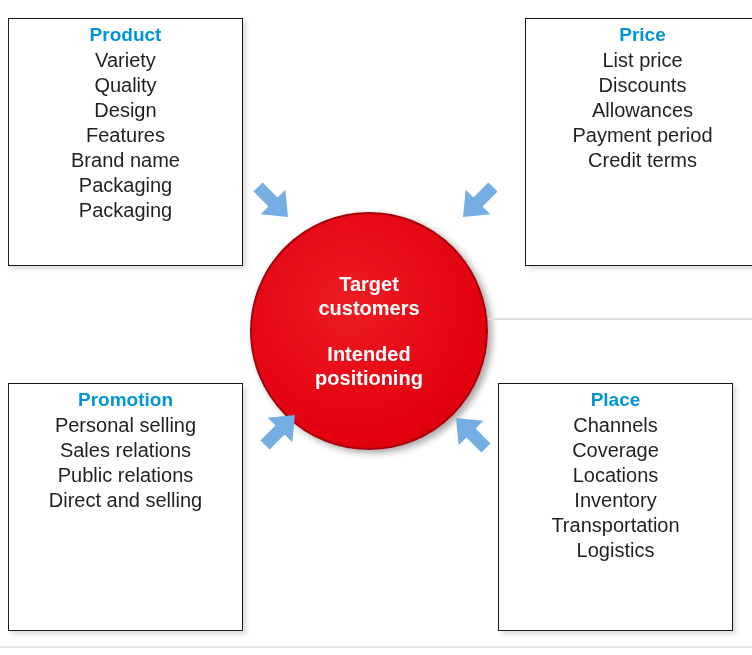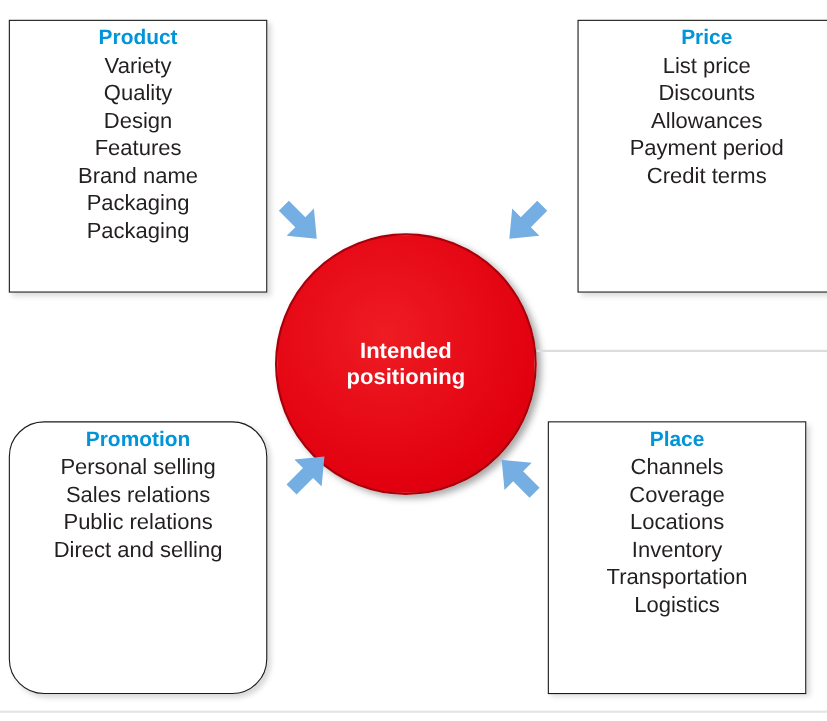--- a/index.html
+++ b/index.html
@@ -26,21 +26,21 @@
     font-size:19px;
     line-height:26px;
   }
   .box-item{
     color:#231f20;
     font-size:20px;
     line-height:25px;
   }
   .box-tl{left:8px;top:18px;}
   .box-tr{left:525px;top:18px;}
-  .box-bl{left:8px;top:383px;border-radius:32px;}
+  .box-bl{left:8px;top:383px;}
   .box-br{left:498px;top:383px;}
 
   .circle{
     position:absolute;
     left:250px;top:212px;
     width:238px;height:238px;
     border-radius:50%;
     background:radial-gradient(circle at 42% 38%, #ee1c23 0%, var(--circle-red,#e2000f) 70%, #c4000c 100%);
     border:2px solid #a8000a;
     box-shadow:4px 3px 7px rgba(0,0,0,0.35);
@@ -124,20 +124,21 @@
         <div class="box-item">Coverage</div>
         <div class="box-item">Locations</div>
         <div class="box-item">Inventory</div>
         <div class="box-item">Transportation</div>
         <div class="box-item">Logistics</div>
       </div>
   </div>
 
   <div class="circle">
     <div class="circle-text">
+      <div class="circle-line1">Target customers</div>
       <div class="circle-line2">Intended positioning</div>
     </div>
   </div>
 
   <div class="arrow arrow-tl">
     <svg viewBox="0 0 100 100" aria-hidden="true">
         <polygon points="4,36 50,36 50,12 96,50 50,88 50,64 4,64"></polygon>
       </svg>
   </div>
   <div class="arrow arrow-tr">

